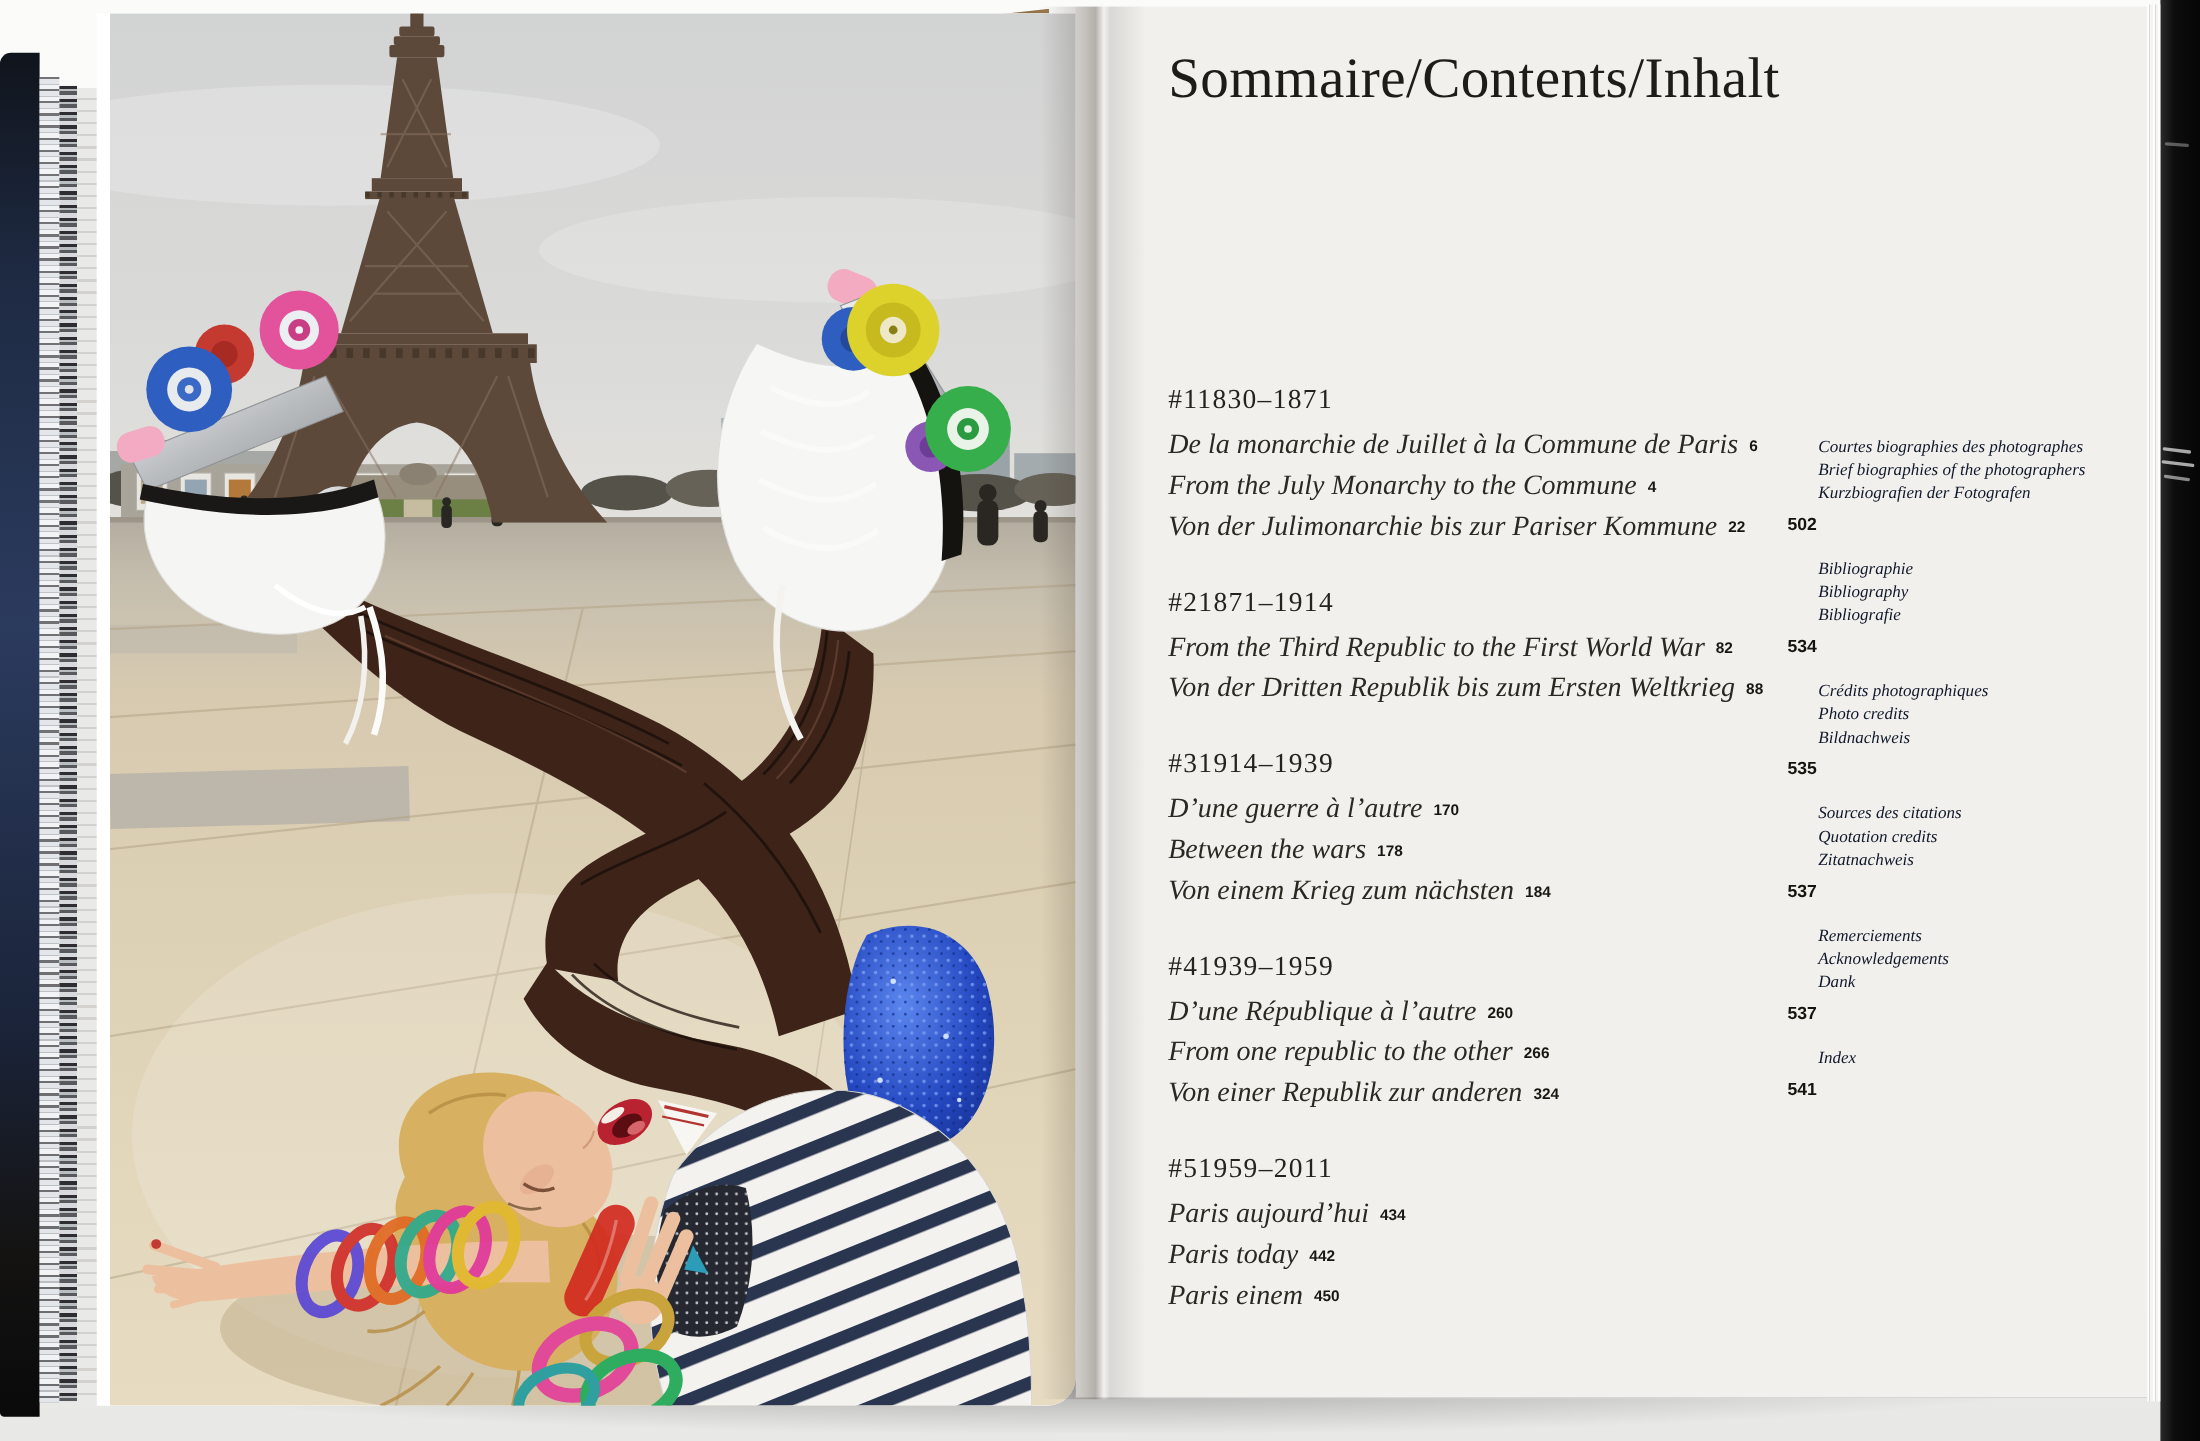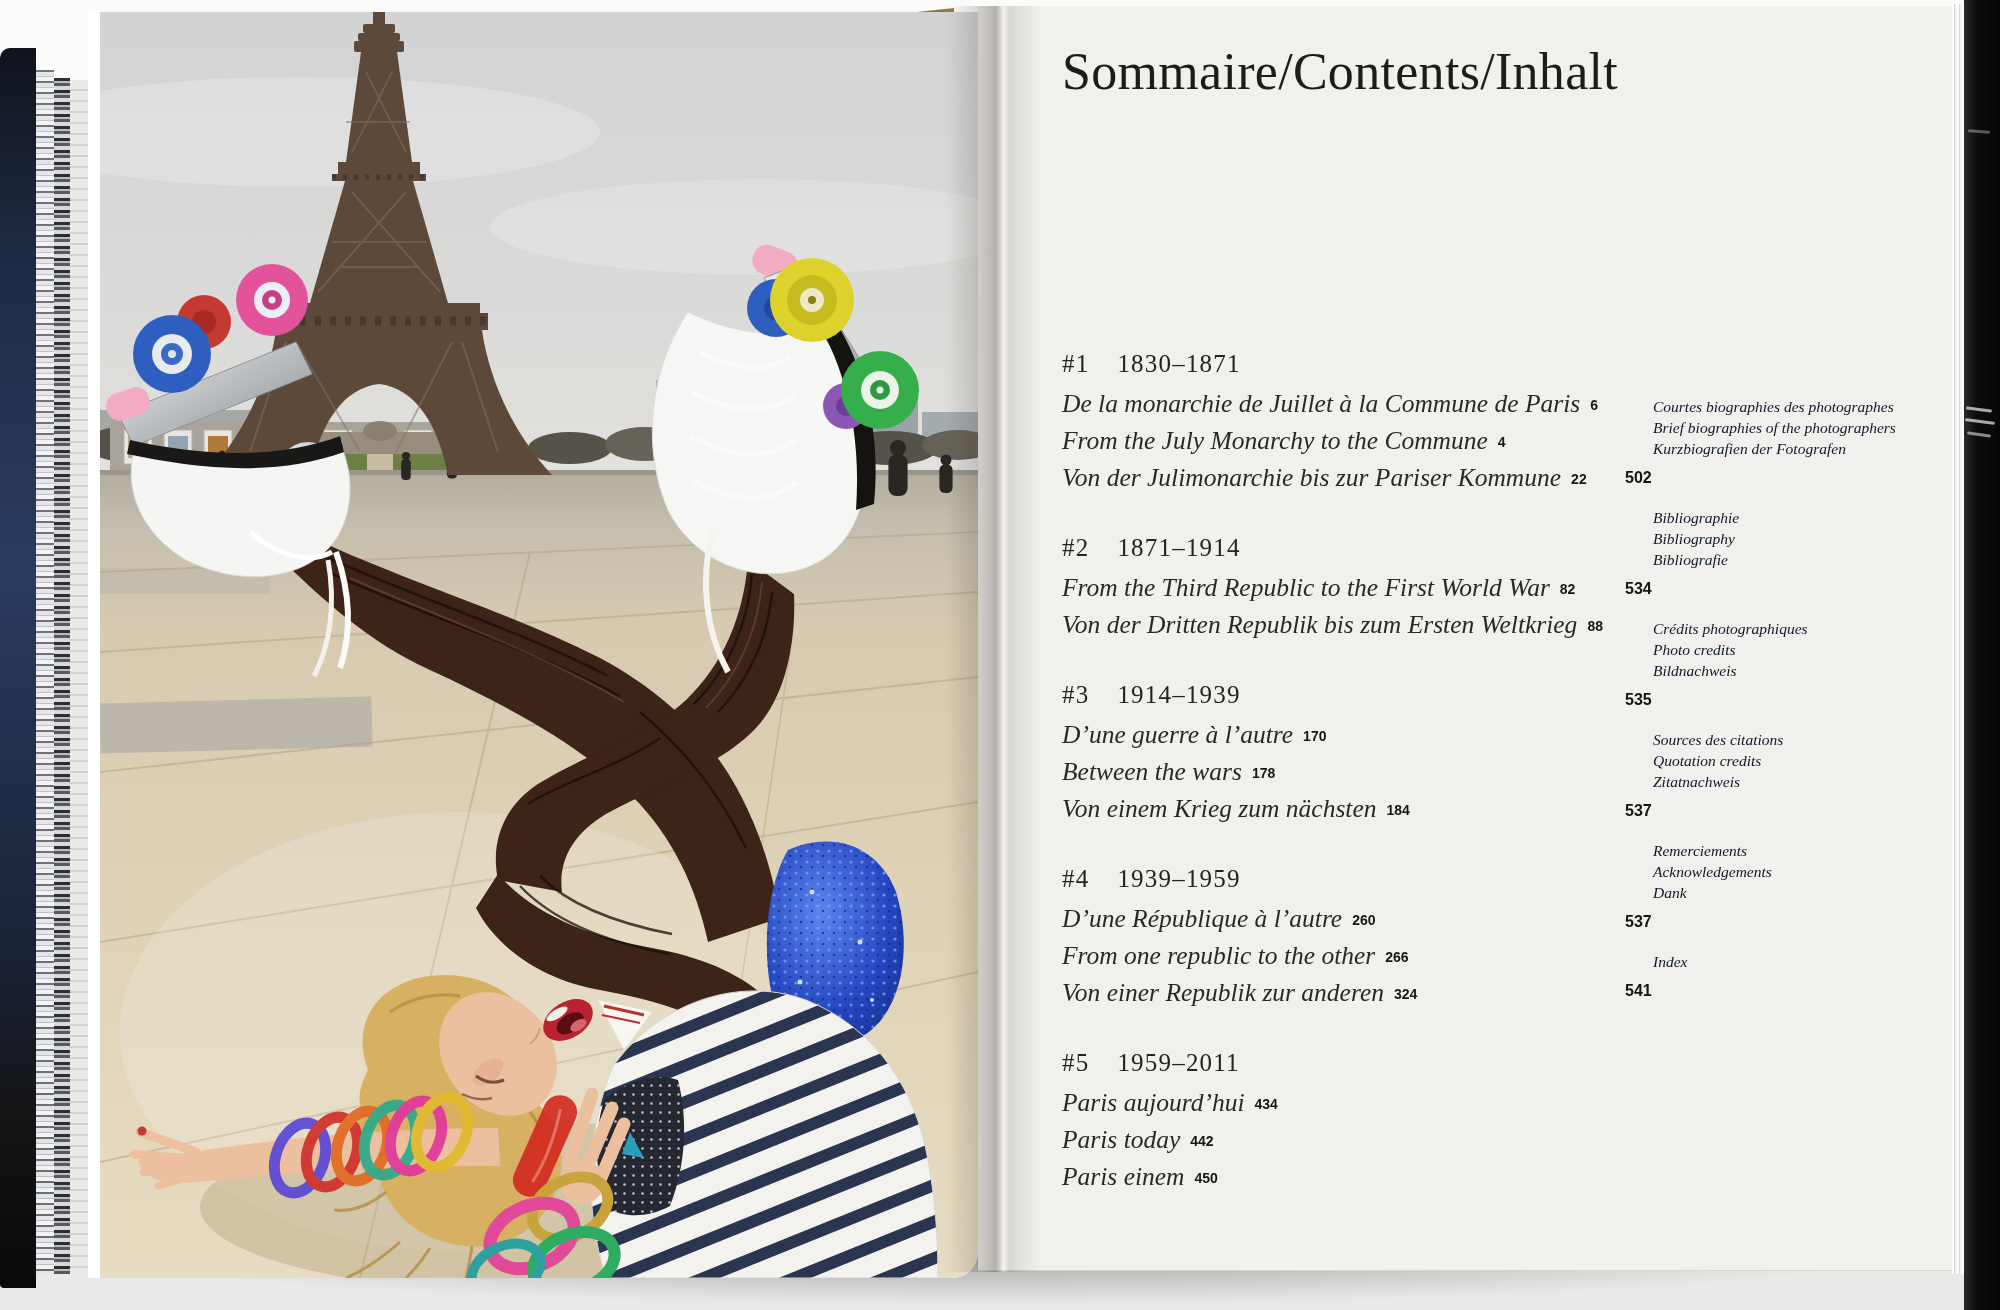--- a/index.html
+++ b/index.html
@@ -37,21 +37,21 @@
   .s1{left:1966px;top:408px;width:26px;transform:rotate(7deg);}
   .s2{left:1965px;top:420px;width:30px;transform:rotate(7deg);}
   .s3{left:1967px;top:433px;width:24px;transform:rotate(8deg);opacity:.8;}
   .s4{left:1968px;top:130px;width:22px;transform:rotate(4deg);opacity:.5;}
   
   .rp-title{position:absolute;left:84px;top:36px;margin:0;font-weight:400;font-size:52px;
     letter-spacing:.3px;color:#1d1c19;font-family:"Liberation Serif",serif;}
   .main-col{position:absolute;left:84px;top:344px;width:560px;}
   .chapter{margin-bottom:36px;white-space:nowrap;}
   .ch-head{font-size:25px;color:#24231f;letter-spacing:1.2px;margin-bottom:9px;}
-  .ch-head .years{margin-left:28px;}
+  .ch-head .years{margin-left:0;}
   .ch-line{font-style:italic;font-size:25.5px;line-height:33px;color:#2a2921;}
   .pg{font-style:normal;font-family:"Liberation Sans",sans-serif;font-weight:bold;
     font-size:14px;margin-left:10px;color:#17160f;position:relative;top:-2px;}
   .side-col{position:absolute;left:647px;top:390px;width:300px;}
   .appx{margin-bottom:11px;}
   .appx-line{font-style:italic;font-size:15.5px;line-height:21px;color:#0f172a;white-space:nowrap;margin-left:28px;}
   .appx-page{font-family:"Liberation Sans",sans-serif;font-weight:bold;font-size:16px;
     color:#15150e;margin-top:10px;margin-bottom:20px;}
   svg{display:block;}
 </style>

